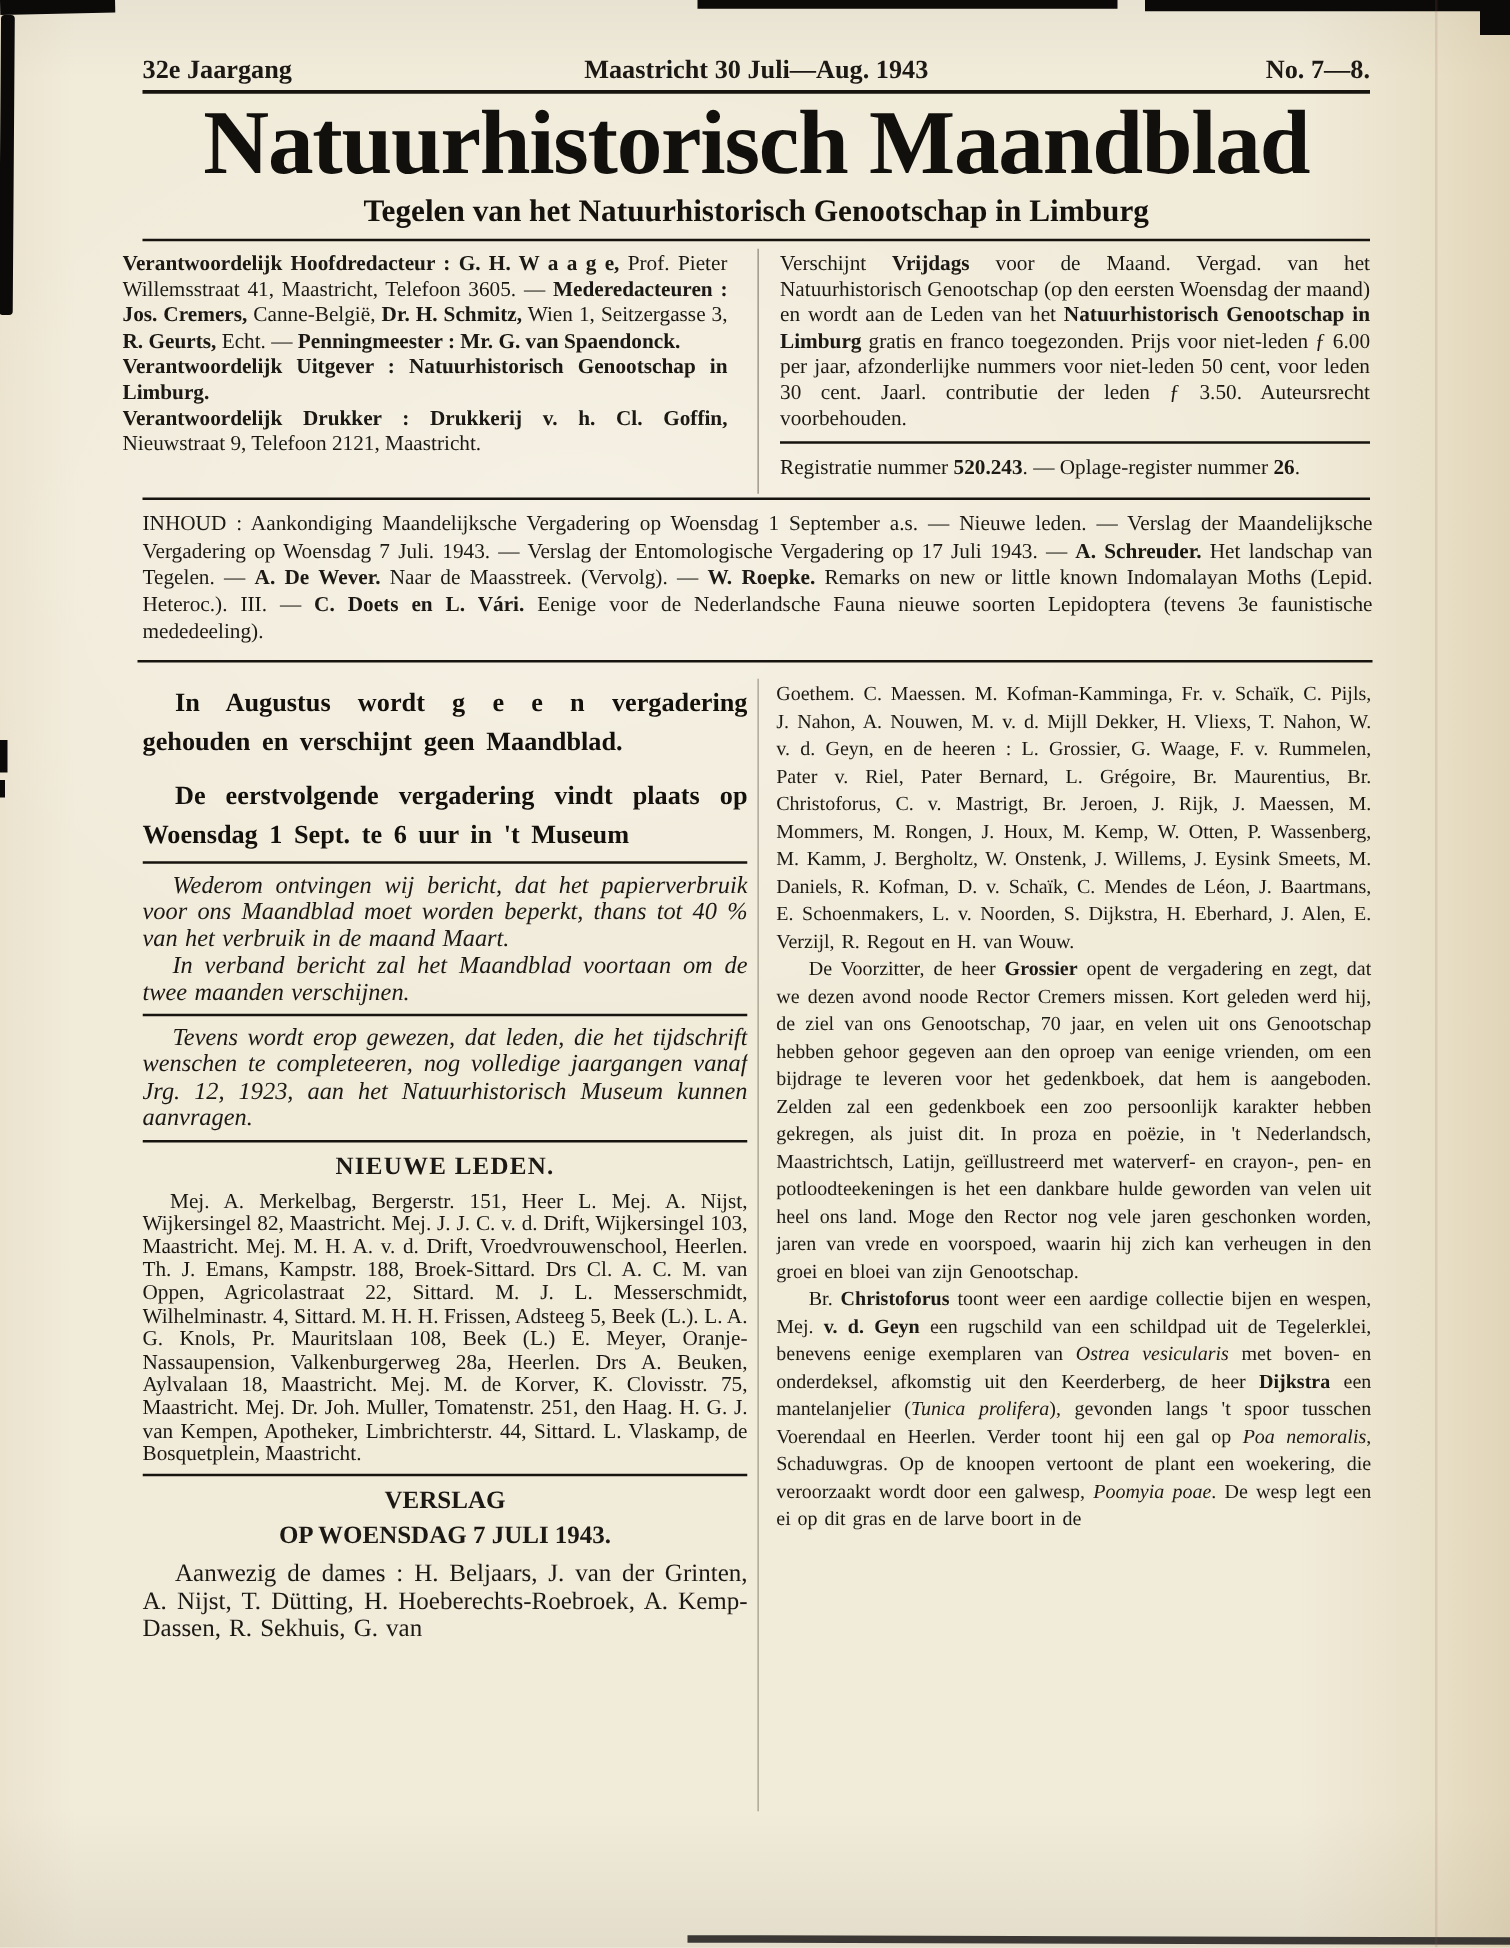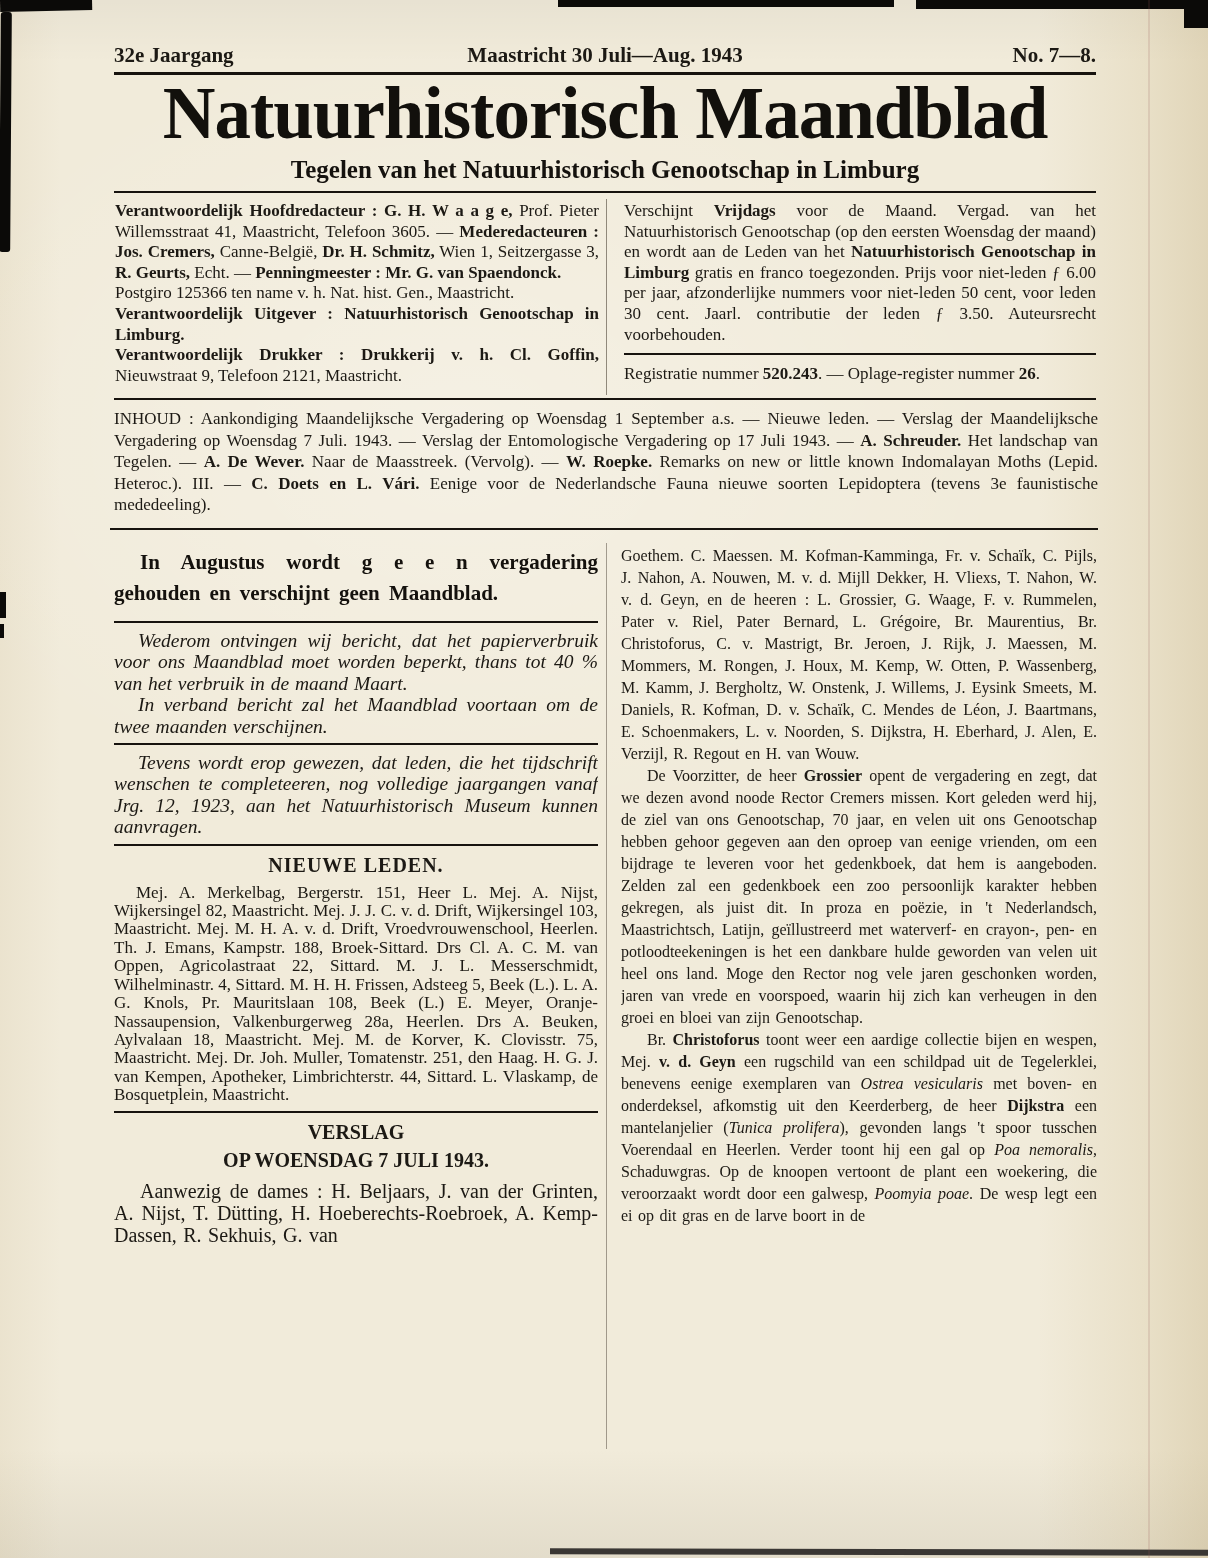--- a/index.html
+++ b/index.html
@@ -24,21 +24,21 @@
   #hdr .c{justify-self:center;}
   #hdr .r{justify-self:end;}
 
   #title{left:114px;top:74px;width:982px;text-align:center;font-weight:bold;
          font-size:73px;line-height:80px;letter-spacing:-1px;white-space:nowrap;color:#12100c;}
   #subtitle{left:114px;top:155px;width:982px;text-align:center;font-weight:bold;font-size:25px;line-height:30px;color:#15120e;}
 
   
   .mastcol{position:absolute;top:201px;height:194px;overflow:hidden;
            font-size:17px;line-height:20.6px;text-align:justify;}
-  #mast-left{left:115px;width:484px;}
+  #mast-left{left:98px;width:484px;}
   #mast-right{left:624px;width:472px;}
   .mast-rule{height:2px;background:#17130e;margin:8px 0 9px;}
   .vdivider{position:absolute;width:1px;background:rgba(62,52,40,0.55);}
   .b{font-weight:bold;}
 
   #inhoud{left:114px;top:408px;width:984px;height:116px;overflow:hidden;
           font-size:17px;line-height:21.6px;text-align:justify;word-spacing:1px;}
 
   
   .bodycol{position:absolute;top:545px;height:906px;overflow:hidden;}
@@ -81,40 +81,40 @@
   <span class="r">No. 7—8.</span>
 </div>
 <div class="rule" style="left:114px;top:72px;width:982px;height:3px;"></div>
 
 <div id="title" class="abs">Natuurhistorisch Maandblad</div>
 <div id="subtitle" class="abs">Tegelen van het Natuurhistorisch Genootschap in Limburg</div>
 <div class="rule" style="left:114px;top:191px;width:982px;height:2px;"></div>
 
 <div id="mast-left" class="mastcol">
   <p><span style="font-weight: bold;">Verantwoordelijk Hoofdredacteur : G. H. W a a g e,</span><span> Prof. Pieter Willemsstraat 41, Maastricht, Telefoon 3605. — </span><span style="font-weight: bold;">Mederedacteuren : Jos. Cremers,</span><span> Canne-België, </span><span style="font-weight: bold;">Dr. H. Schmitz,</span><span> Wien 1, Seitzergasse 3, </span><span style="font-weight: bold;">R. Geurts,</span><span> Echt. — </span><span style="font-weight: bold;">Penningmeester : Mr. G. van Spaendonck.</span></p>
-  <p>Postgiro 125366 ten name v. h. Nat. hist. Gen., Maastricht.</p>
   <p class="b">Verantwoordelijk Uitgever : Natuurhistorisch Genootschap in Limburg.</p>
   <p><span style="font-weight: bold;">Verantwoordelijk Drukker : Drukkerij v. h. Cl. Goffin,</span><span> Nieuwstraat 9, Telefoon 2121, Maastricht.</span></p>
 </div>
 <div class="vdivider" style="left:606px;top:199px;height:196px;"></div>
 <div id="mast-right" class="mastcol">
   <p><span>Verschijnt </span><span style="font-weight: bold;">Vrijdags</span><span> voor de Maand. Vergad. van het Natuurhistorisch Genootschap (op den eersten Woensdag der maand) en wordt aan de Leden van het </span><span style="font-weight: bold;">Natuurhistorisch Genootschap in Limburg</span><span> gratis en franco toegezonden. Prijs voor niet-leden ƒ 6.00 per jaar, afzonderlijke nummers voor niet-leden 50 cent, voor leden 30 cent. Jaarl. contributie der leden ƒ 3.50. Auteursrecht voorbehouden.</span></p>
   <div class="mast-rule"></div>
   <p><span>Registratie nummer </span><span style="font-weight: bold;">520.243</span><span>. — Oplage-register nummer </span><span style="font-weight: bold;">26</span><span>.</span></p>
 </div>
 
 <div class="rule" style="left:114px;top:398px;width:982px;height:2px;"></div>
 
 <div id="inhoud" class="abs"><span>INHOUD : Aankondiging Maandelijksche Vergadering op Woensdag 1 September a.s. — Nieuwe leden. — Verslag der Maandelijksche Vergadering op Woensdag 7 Juli. 1943. — Verslag der Entomologische Vergadering op 17 Juli 1943. — </span><span style="font-weight: bold;">A. Schreuder.</span><span> Het landschap van Tegelen. — </span><span style="font-weight: bold;">A. De Wever.</span><span> Naar de Maasstreek. (Vervolg). — </span><span style="font-weight: bold;">W. Roepke.</span><span> Remarks on new or little known Indomalayan Moths (Lepid. Heteroc.). III. — </span><span style="font-weight: bold;">C. Doets en L. Vári.</span><span> Eenige voor de Nederlandsche Fauna nieuwe soorten Lepidoptera (tevens 3e faunistische mededeeling).</span></div>
 <div class="rule" style="left:110px;top:528px;width:988px;height:2px;"></div>
 
 <div class="vdivider" style="left:606px;top:543px;height:906px;background:rgba(62,52,40,0.45);"></div>
 
 <div id="col-left" class="bodycol">
   <p class="ann">In Augustus wordt g e e n vergadering gehouden en verschijnt geen Maandblad.</p>
+  <p class="ann ann2">De eerstvolgende vergadering vindt plaats op Woensdag 1 Sept. te 6 uur in 't Museum</p>
   <div class="lrule"></div>
   <p class="notice">Wederom ontvingen wij bericht, dat het papierverbruik voor ons Maandblad moet worden beperkt, thans tot 40 % van het verbruik in de maand Maart.</p>
   <p class="notice">In verband bericht zal het Maandblad voortaan om de twee maanden verschijnen.</p>
   <div class="lrule"></div>
   <p class="notice">Tevens wordt erop gewezen, dat leden, die het tijdschrift wenschen te completeeren, nog volledige jaargangen vanaf Jrg. 12, 1923, aan het Natuurhistorisch Museum kunnen aanvragen.</p>
   <div class="lrule"></div>
   <h3 class="nl-title">NIEUWE LEDEN.</h3>
   <p class="members">Mej. A. Merkelbag, Bergerstr. 151, Heer L. Mej. A. Nijst, Wijkersingel 82, Maastricht. Mej. J. J. C. v. d. Drift, Wijkersingel 103, Maastricht. Mej. M. H. A. v. d. Drift, Vroedvrouwenschool, Heerlen. Th. J. Emans, Kampstr. 188, Broek-Sittard. Drs Cl. A. C. M. van Oppen, Agricolastraat 22, Sittard. M. J. L. Messerschmidt, Wilhelminastr. 4, Sittard. M. H. H. Frissen, Adsteeg 5, Beek (L.). L. A. G. Knols, Pr. Mauritslaan 108, Beek (L.) E. Meyer, Oranje-Nassaupension, Valkenburgerweg 28a, Heerlen. Drs A. Beuken, Aylvalaan 18, Maastricht. Mej. M. de Korver, K. Clovisstr. 75, Maastricht. Mej. Dr. Joh. Muller, Tomatenstr. 251, den Haag. H. G. J. van Kempen, Apotheker, Limbrichterstr. 44, Sittard. L. Vlaskamp, de Bosquetplein, Maastricht.</p>
   <div class="lrule"></div>
   <p class="verslag">VERSLAG</p>

